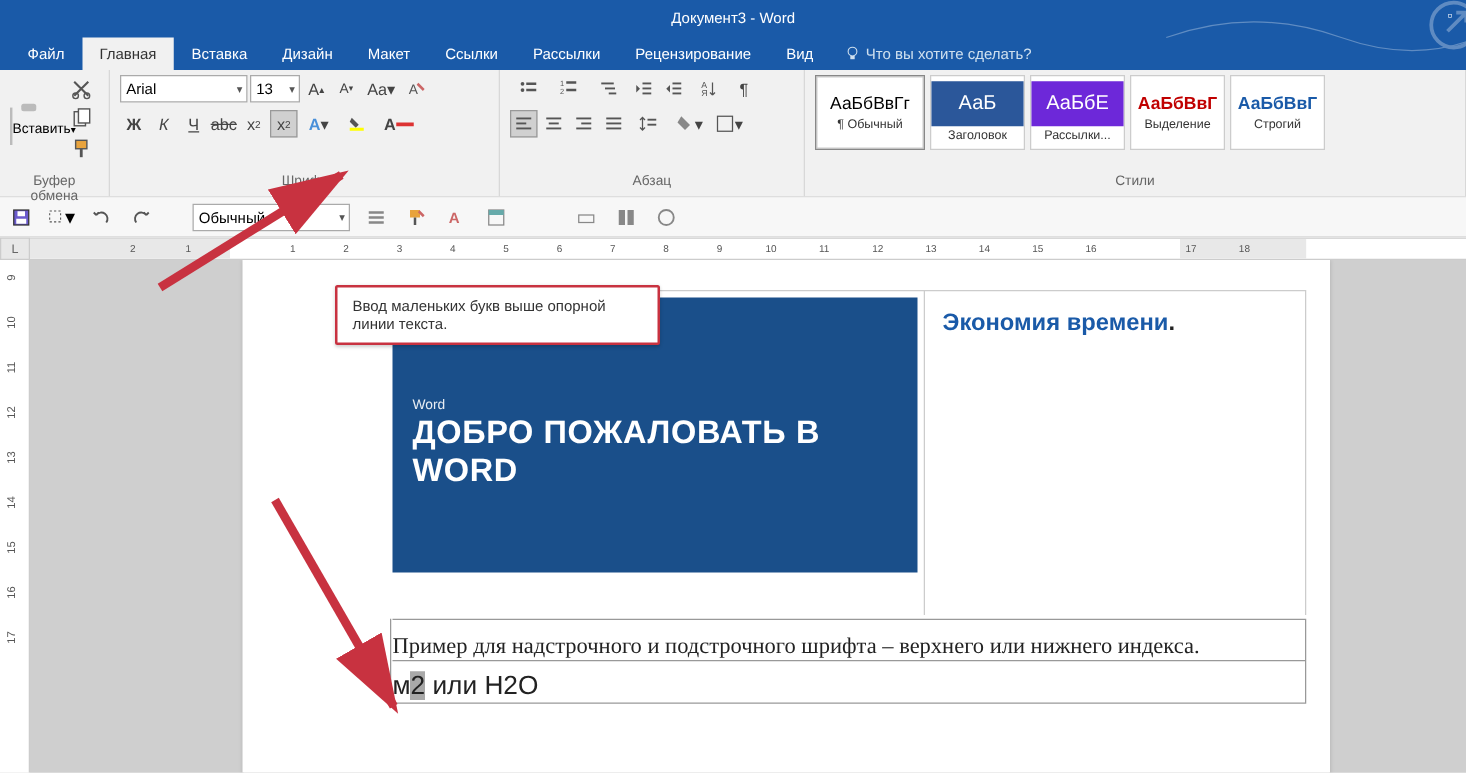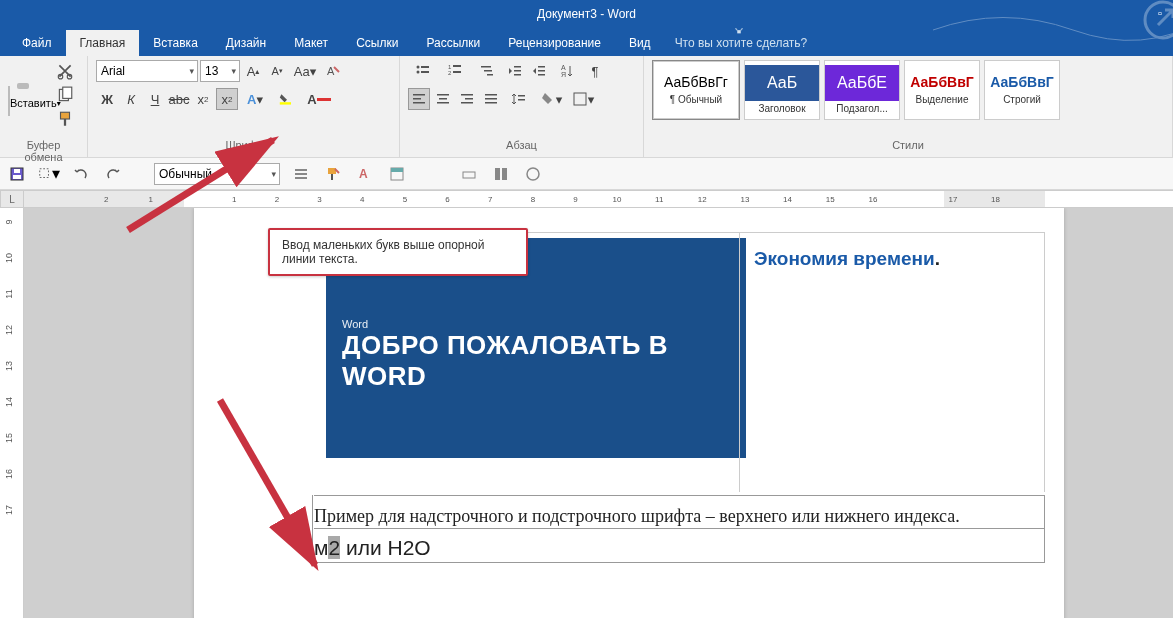--- a/index.html
+++ b/index.html
@@ -3,21 +3,21 @@
 <meta charset="utf-8">
 <style>
 *{box-sizing:border-box;margin:0;padding:0;font-family:"Segoe UI",Tahoma,sans-serif;}
 body{background:#fff;width:1173px;height:620px;overflow:hidden;position:relative;}
 .titlebar{height:28px;background:#1a5aa8;color:#fff;display:flex;align-items:center;justify-content:center;font-size:12px;position:relative;}
 .titlebar .wincontrols{position:absolute;right:4px;top:4px;display:flex;gap:0;}
 .wincontrols span{width:18px;height:18px;display:flex;align-items:center;justify-content:center;font-size:11px;color:#fff;}
 .menubar{height:28px;background:#1a5aa8;display:flex;align-items:flex-end;padding-left:8px;color:#fff;font-size:12px;}
 .menubar .tab{padding:6px 14px;cursor:default;}
 .menubar .tab.active{background:#f1f1f1;color:#333;}
-.menubar .tell{display:flex;align-items:center;padding:6px 10px;color:#cfe0ef;font-size:12px;flex-direction:column;}
+.menubar .tell{display:flex;align-items:center;padding:6px 10px;color:#cfe0ef;font-size:12px;}
 .menubar .tell svg{margin-right:4px;}
 .ribbon{height:102px;background:#f1f1f1;border-bottom:1px solid #d8d8d8;display:flex;}
 .rgroup{border-right:1px solid #d8d8d8;padding:4px 8px 2px 8px;display:flex;flex-direction:column;justify-content:space-between;}
 .rgroup .label{text-align:center;font-size:11px;color:#666;height:16px;}
 .clip{width:88px;}
 .clip-body{display:flex;height:78px;}
 .paste-btn{width:44px;display:flex;flex-direction:row;align-items:center;justify-content:flex-start;padding-top:4px;}
 .paste-icon{width:28px;height:30px;background:#fff;border:1px solid #bbb;position:relative;}
 .paste-icon:before{content:'';position:absolute;left:8px;top:-4px;width:12px;height:6px;background:#bbb;border-radius:2px;}
 .paste-btn span{font-size:11px;margin-top:4px;}
@@ -51,21 +51,21 @@
 .rv-corner{width:24px;background:#e8e8e8;border:1px solid #ccc;font-size:10px;display:flex;align-items:center;justify-content:center;color:#666;}
 .hruler{flex:1;position:relative;background:#fff;border-top:1px solid #ccc;border-bottom:1px solid #ccc;font-size:9px;color:#555;}
 .hruler .marks{position:absolute;left:0;top:0;right:0;height:100%;}
 .docarea{display:flex;height:410px;background:#cfcfcf;}
 .vruler{width:24px;background:#fff;border-right:1px solid #ccc;position:relative;font-size:9px;color:#555;}
 .canvas{flex:1;position:relative;background:#cfcfcf;overflow:hidden;}
 .page-part{position:absolute;background:#fff;box-shadow:0 0 4px rgba(0,0,0,0.2);}
 .tooltip{position:absolute;background:#fff;border:2px solid #c83240;border-radius:2px;padding:8px 12px;font-size:12px;color:#333;z-index:50;box-shadow:0 1px 3px rgba(0,0,0,0.2);}
 .tooltip .tt-title{font-weight:bold;margin-bottom:4px;}
 .arrow{position:absolute;z-index:60;}
-.bluebox{position:absolute;background:#1a4f8a;color:#fff;margin-left:12px;}
+.bluebox{position:absolute;background:#1a4f8a;color:#fff;}
 .bluebox .small{font-size:11px;opacity:0.9;}
 .bluebox .big{font-size:26px;font-weight:bold;letter-spacing:0.5px;}
 .bluebox .sub{font-size:9px;opacity:0.8;text-align:right;margin-top:2px;}
 .doc-text{position:absolute;font-family:"Times New Roman",serif;color:#222;}
 .hl{background:#a9a9a9;}
 .heading2{color:#1a5aa8;font-weight:bold;font-family:"Segoe UI";}
 .bg-deco{position:absolute;right:-30px;top:0;width:280px;height:60px;opacity:0.3;pointer-events:none;}
 </style>
 </head>
 <body>
@@ -275,21 +275,21 @@
       <div class="stylebox big sel">
         <div class="prev">АаБбВвГг</div>
         <div class="nm">¶ Обычный</div>
       </div>
       <div class="stylebox">
         <div class="prevblue">АаБ</div>
         <div class="nm">Заголовок</div>
       </div>
       <div class="stylebox">
         <div class="prevblue" style="background:#6d28d9">АаБбE</div>
-        <div class="nm">Подзагол...</div>
+        <div class="nm">Рассылки...</div>
       </div>
       <div class="stylebox">
         <div class="prev" style="color:#c00000;font-weight:bold">АаБбВвГ</div>
         <div class="nm">Выделение</div>
       </div>
       <div class="stylebox">
         <div class="prev" style="color:#1a5aa8;font-weight:bold">АаБбВвГ</div>
         <div class="nm">Строгий</div>
       </div>
     </div>

